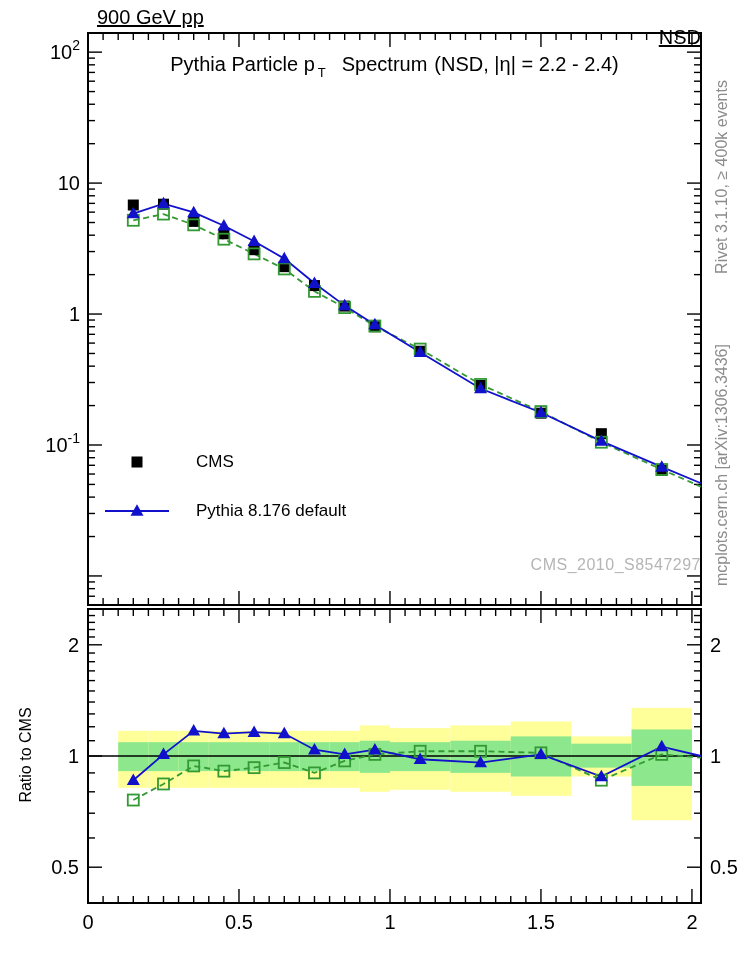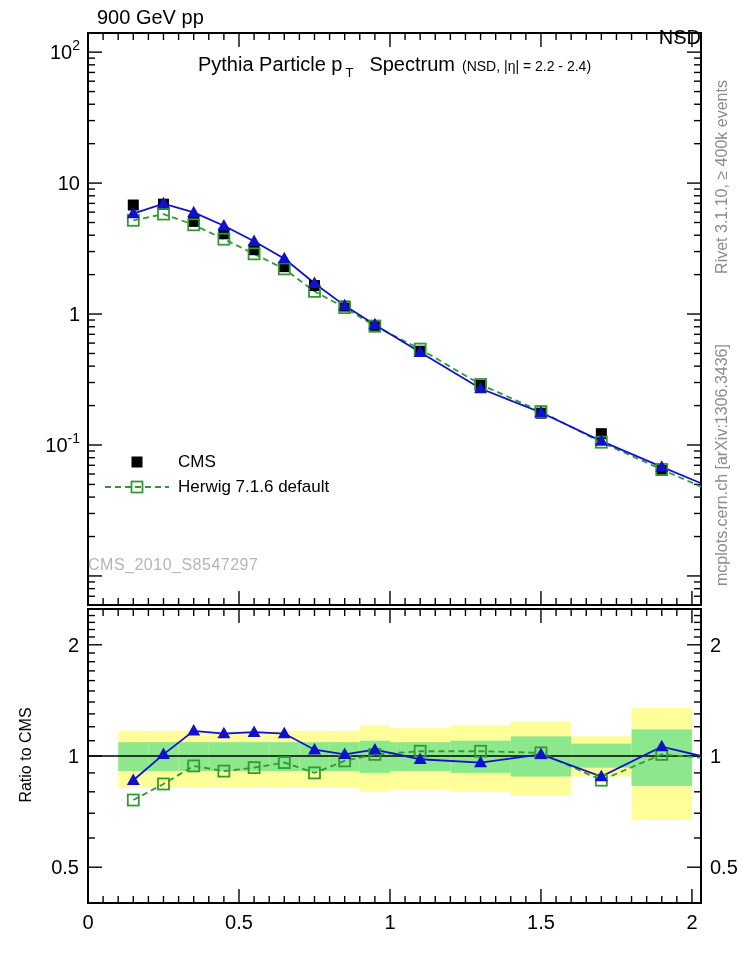--- a/index.html
+++ b/index.html
@@ -1,33 +1,33 @@
 <!DOCTYPE html>
 <html><head>
 <meta charset="utf-8">
 <style>
   html,body{margin:0;padding:0;background:#ffffff;}
   .canvas{position:relative;width:746px;height:972px;background:#fff;
           font-family:"Liberation Sans",sans-serif;color:#000;overflow:hidden;}
-  .hdr{position:absolute;top:6px;font-size:20px;white-space:nowrap;}
+  .hdr{position:absolute;top:6px;font-size:20px;white-space:nowrap;text-decoration:underline;}
   #hdr-left{left:97px;}
   #hdr-right{left:88px;width:613px;text-align:right;margin-top:20px;}
   .title{position:absolute;left:88px;top:53px;width:613px;text-align:center;
          font-size:20px;white-space:nowrap;}
   .title sub{font-size:13px;vertical-align:-6px;margin-left:3px;}
   .title .rest{margin-left:16px;}
-  .title .paren{font-size:14px;margin-left:7px;}
-  .watermark{position:absolute;left:88px;top:556px;width:613px;text-align:left;
+  .title .paren{font-size:20px;margin-left:7px;}
+  .watermark{position:absolute;left:88px;top:556px;width:613px;text-align:right;
              font-size:16px;color:#b5b5b5;letter-spacing:0.5px;}
   .vtext{position:absolute;white-space:nowrap;transform:rotate(-90deg);
          font-size:16px;color:#8c8c8c;width:300px;text-align:center;height:18px;line-height:18px;}
   #rivet-label{left:572px;top:168px;}
   #mcplots-label{left:572px;top:456px;}
   #ratio-ylabel{left:-124px;top:746px;color:#000;}
-  .legend-row{position:absolute;left:104px;height:22px;display:flex;align-items:center;}
+  .legend-row{position:absolute;left:104px;height:22px;display:flex;align-items:center;gap:18px;}
   .legend-row .lbl{margin-left:8px;font-size:17px;white-space:nowrap;}
   #legend-row-cms{top:451px;}
   #legend-row-herwig{top:476px;}
   #legend-row-pythia{top:500px;}
   svg#chart{position:absolute;left:0;top:0;}
 </style>
 </head>
 <body>
 
 <div class="canvas">
@@ -469,26 +469,26 @@
   <div class="hdr" id="hdr-right">NSD</div>
 
   <div class="title"><span>Pythia Particle p</span><sub>T</sub><span class="rest">Spectrum</span><span class="paren">(NSD, |η| = 2.2 - 2.4)</span></div>
 
   <div class="legend-row" id="legend-row-cms">
     <svg class="swatch" id="swatch-0" width="66" height="22">
         <rect x="27.5" y="5.5" width="11" height="11" fill="#000000"></rect>
       </svg>
     <span class="lbl">CMS</span>
   </div>
-  <div class="legend-row" id="legend-row-herwig">
-    <svg class="swatch" id="swatch-1" width="66" height="22">
-        <line x1="1" y1="11" x2="65" y2="11" stroke="#339933" stroke-width="1.8" stroke-dasharray="6 4"></line>
-        <rect x="27.5" y="5.5" width="11" height="11" fill="none" stroke="#339933" stroke-width="1.8"></rect>
+  <div class="legend-row" id="legend-row-pythia">
+    <svg class="swatch" id="swatch-2" width="66" height="22">
+        <line x1="1" y1="11" x2="65" y2="11" stroke="#1111cc" stroke-width="1.8" stroke-dasharray="none"></line>
+        <polygon points="33,4.2 26.5,15.7 39.5,15.7" fill="#1111cc"></polygon>
       </svg>
-    <span class="lbl">Herwig 7.1.6 default</span>
+    <span class="lbl">Pythia 8.176 default</span>
   </div>
 
   <div class="watermark">CMS_2010_S8547297</div>
 
   <div class="vtext" id="rivet-label">Rivet 3.1.10, ≥ 400k events</div>
   <div class="vtext" id="mcplots-label">mcplots.cern.ch [arXiv:1306.3436]</div>
   <div class="vtext" id="ratio-ylabel">Ratio to CMS</div>
 
 </div>
 

